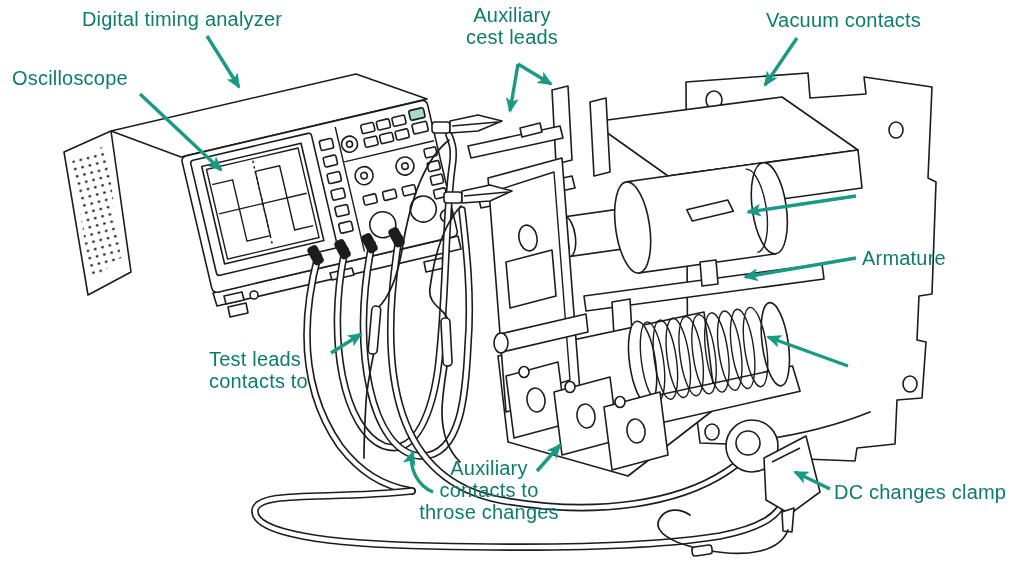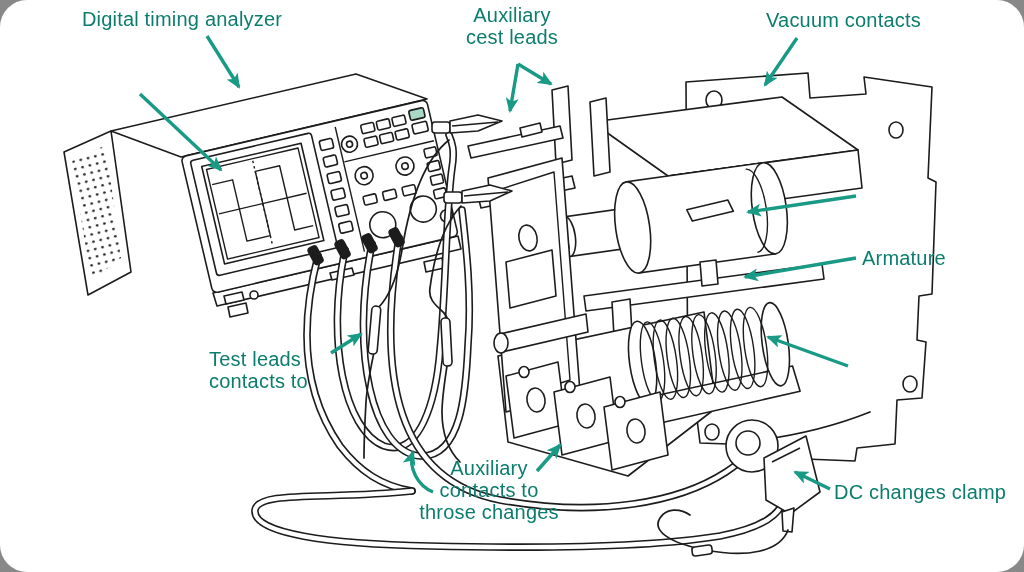--- a/index.html
+++ b/index.html
@@ -1,21 +1,21 @@
 <!DOCTYPE html>
 <html style="--label: #0c7d6d; --arrow: #189a85; --line: #1c1c1c; --paper: #ffffff; --green-button: #a9d9c4;"><head>
 <meta charset="utf-8">
 <style>
   :root{
     --label:#0c7d6d; --arrow:#189a85; --line:#1c1c1c; --paper:#ffffff; --green-button:#a9d9c4;
   }
   html,body{margin:0;padding:0;background:#888;}
   #stage{
     position:relative; width:1024px; height:572px; background:var(--paper);
-    overflow:hidden; font-family:"Liberation Sans", sans-serif;border-radius:27px;
+    overflow:hidden; font-family:"Liberation Sans", sans-serif;
   }
   #art{position:absolute;left:0;top:0;}
   .lbl{
     position:absolute; color:var(--label); font-size:20px; line-height:22px;
     white-space:pre-line; letter-spacing:0.2px;
   }
   
   .s  {stroke:var(--line); stroke-width:1.6; fill:#fff; stroke-linejoin:round;}
   .sn {stroke:var(--line); stroke-width:1.4; fill:none; stroke-linejoin:round;}
   .cableU{stroke:var(--line); stroke-width:7.6; fill:none; stroke-linecap:round;}
@@ -239,20 +239,21 @@
       <line class="lead" marker-end="url(#ah)" x1="856" y1="258" x2="745" y2="277"></line>
       <line class="lead" marker-end="url(#ah)" x1="848" y1="366" x2="768" y2="337"></line>
       <line class="lead" marker-end="url(#ah)" x1="830" y1="489" x2="795" y2="472"></line>
       <line class="lead" marker-end="url(#ah)" x1="331" y1="353" x2="361" y2="334"></line>
       <path class="lead" marker-end="url(#ah)" d="M433,492 C418,486 408,468 413,452"></path>
       <line class="lead" marker-end="url(#ah)" x1="537" y1="471" x2="560" y2="445"></line>
     </g>
   </svg>
 
   <div class="lbl" style="left:62px;  top:8px;   width:240px; text-align:center">Digital timing analyzer</div>
+  <div class="lbl" style="left:12px;  top:67px;  width:150px">Oscilloscope</div>
   <div class="lbl" style="left:441px; top:4px;   width:142px; text-align:center">Auxiliary
 cest leads</div>
   <div class="lbl" style="left:766px; top:9px;   width:210px">Vacuum contacts</div>
   <div class="lbl" style="left:862px; top:247px; width:120px">Armature</div>
   <div class="lbl" style="left:834px; top:481px; width:185px">DC changes clamp</div>
   <div class="lbl" style="left:209px; top:348px; width:122px; text-align:left">Test leads
 contacts to</div>
   <div class="lbl" style="left:414px; top:457px; width:150px; text-align:center">Auxiliary
 contacts to
 throse changes</div>

